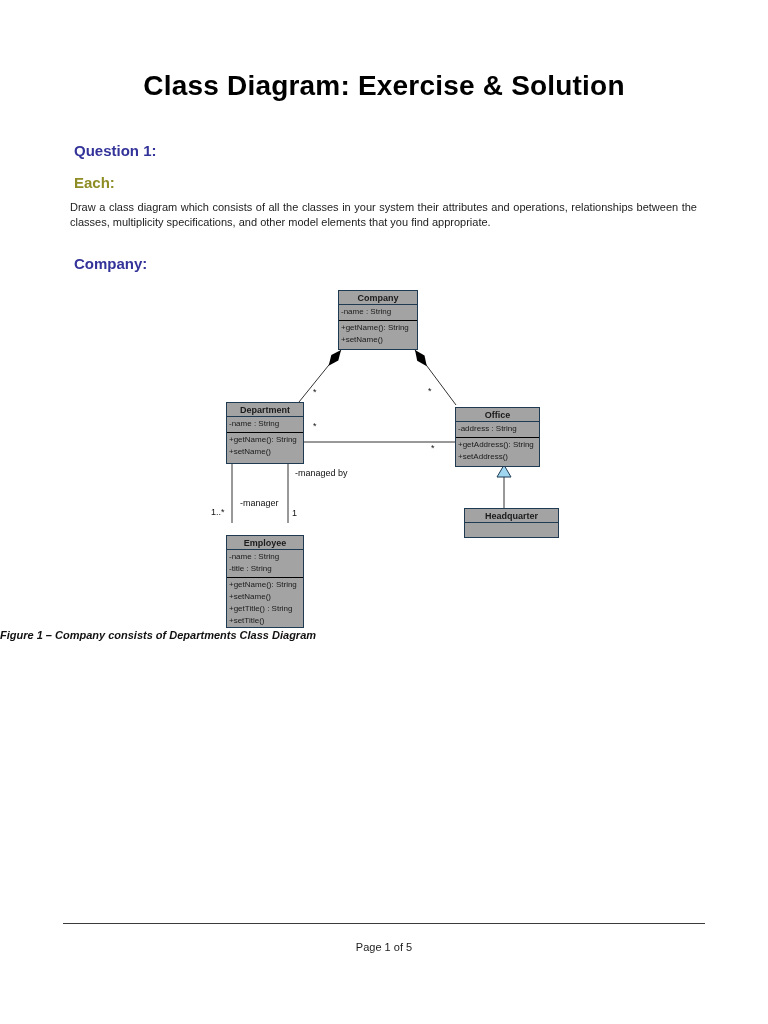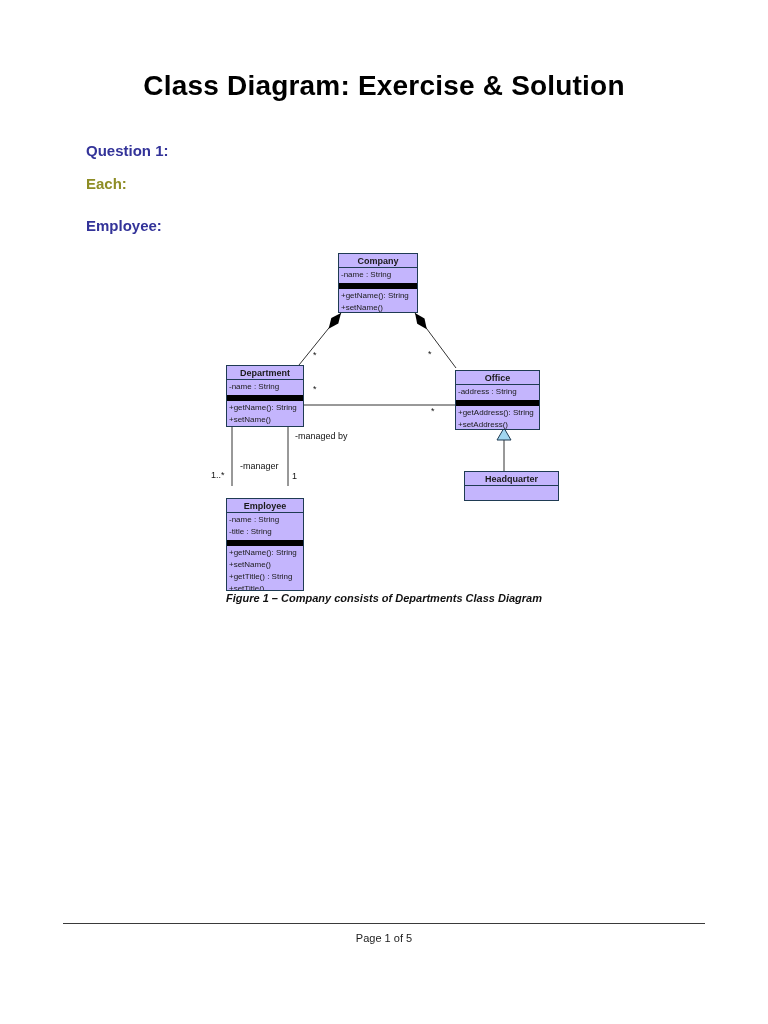--- a/index.html
+++ b/index.html
@@ -8,75 +8,76 @@
     background:#ffffff; font-family:"Liberation Sans", sans-serif; color:#1a1a1a;
     overflow:hidden;
   }
   .doc-title {
     margin:0; padding-top:70px; text-align:center;
     font-size:28px; font-weight:bold; color:#000;
     letter-spacing:0.2px;
   }
   .content { padding:0 71px 0 70px; }
   .sec-head {
-    margin:16px; font-size:15px; font-weight:bold;
+    margin:4px; font-size:15px; font-weight:bold;
   }
   .sec-head.blue { color:#333399; }
   .sec-head.olive { color:#8e8d25; }
   .h-question { margin-top:40px; }
   .h-task { margin-top:15px; }
   .h-solution { margin-top:25px; }
   .body-text {
     margin:9px 0 0 0; font-size:11px; line-height:15px;
     text-align:justify; color:#1c1c1c;
   }
   
   .diagram {
     position:relative; width:768px; height:334px; margin-top:15px;
   }
   .connectors { position:absolute; left:0; top:0; width:768px; height:334px; }
   .uml-class {
     position:absolute; box-sizing:border-box;
-    background:#c4b5fd; border:1px solid #1f3b53;
+    background:#a3a3a3; border:1px solid #1f3b53;
     font-size:8px; overflow:hidden;
   }
   .uml-head {
     font-weight:bold; font-size:9px; text-align:center;
     padding:1px 2px 0 2px; height:12px; line-height:12px;
     border-bottom:1px solid #1f3b53;
   }
-  .uml-sec { border-bottom:6px solid #000000; padding:1px 0 2px 0; }
+  .uml-sec { border-bottom:1px solid #000000; padding:1px 0 2px 0; }
   .uml-sec.last { border-bottom:none; }
   .uml-row { padding:0 2px; line-height:12px; white-space:nowrap; }
   .dlabel {
     position:absolute; font-size:9px; color:#111; line-height:10px; white-space:nowrap;
   }
   .caption {
-    margin-top:8px; text-align:center;
+    margin-top:8px; text-align:left;
     font-size:11px; font-weight:bold; font-style:italic; color:#111;
   }
   .footer {
     position:absolute; left:63px; right:63px; top:923px;
     border-top:1px solid #3a3a3a; text-align:center;
-    font-size:11px; color:#1c1c1c; padding-top:8px;
+    font-size:11px; color:#1c1c1c; padding-top:17px;
   }
 </style>
 </head>
 <body>
 
 <div class="page">
 
   <h1 class="doc-title">Class Diagram: Exercise &amp; Solution</h1>
 
   <div class="content">
     <h2 class="sec-head blue h-question">Question 1:</h2>
 
     <h2 class="sec-head olive h-task">Each:</h2>
+    <p class="body-text">Draw a class diagram which consists of all the classes in your system their attributes and operations, relationships between the classes, multiplicity specifications, and other model elements that you find appropriate.</p>
 
-    <h2 class="sec-head blue h-solution">Employee:</h2>
+    <h2 class="sec-head blue h-solution">Company:</h2>
   </div>
 
   <div class="diagram">
 
     <svg class="connectors" viewBox="0 0 768 334" xmlns="http://www.w3.org/2000/svg">
 
       <line x1="341" y1="63" x2="299" y2="115" stroke="#333" stroke-width="1"></line>
 
       <line x1="415" y1="63" x2="456" y2="118" stroke="#333" stroke-width="1"></line>
 

